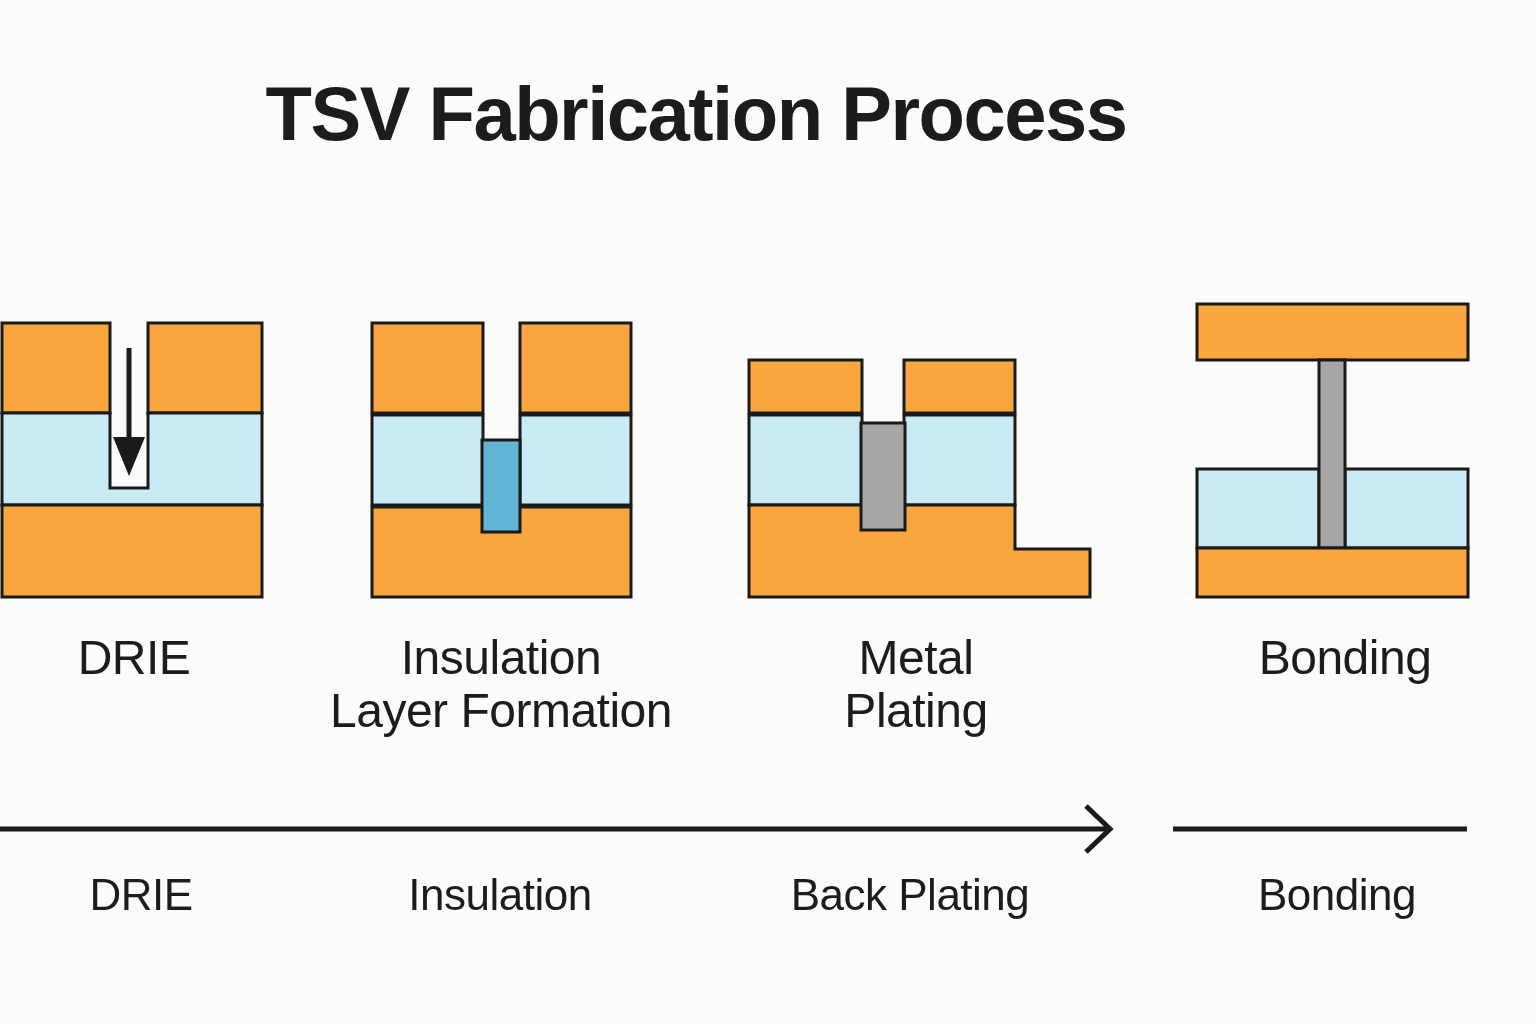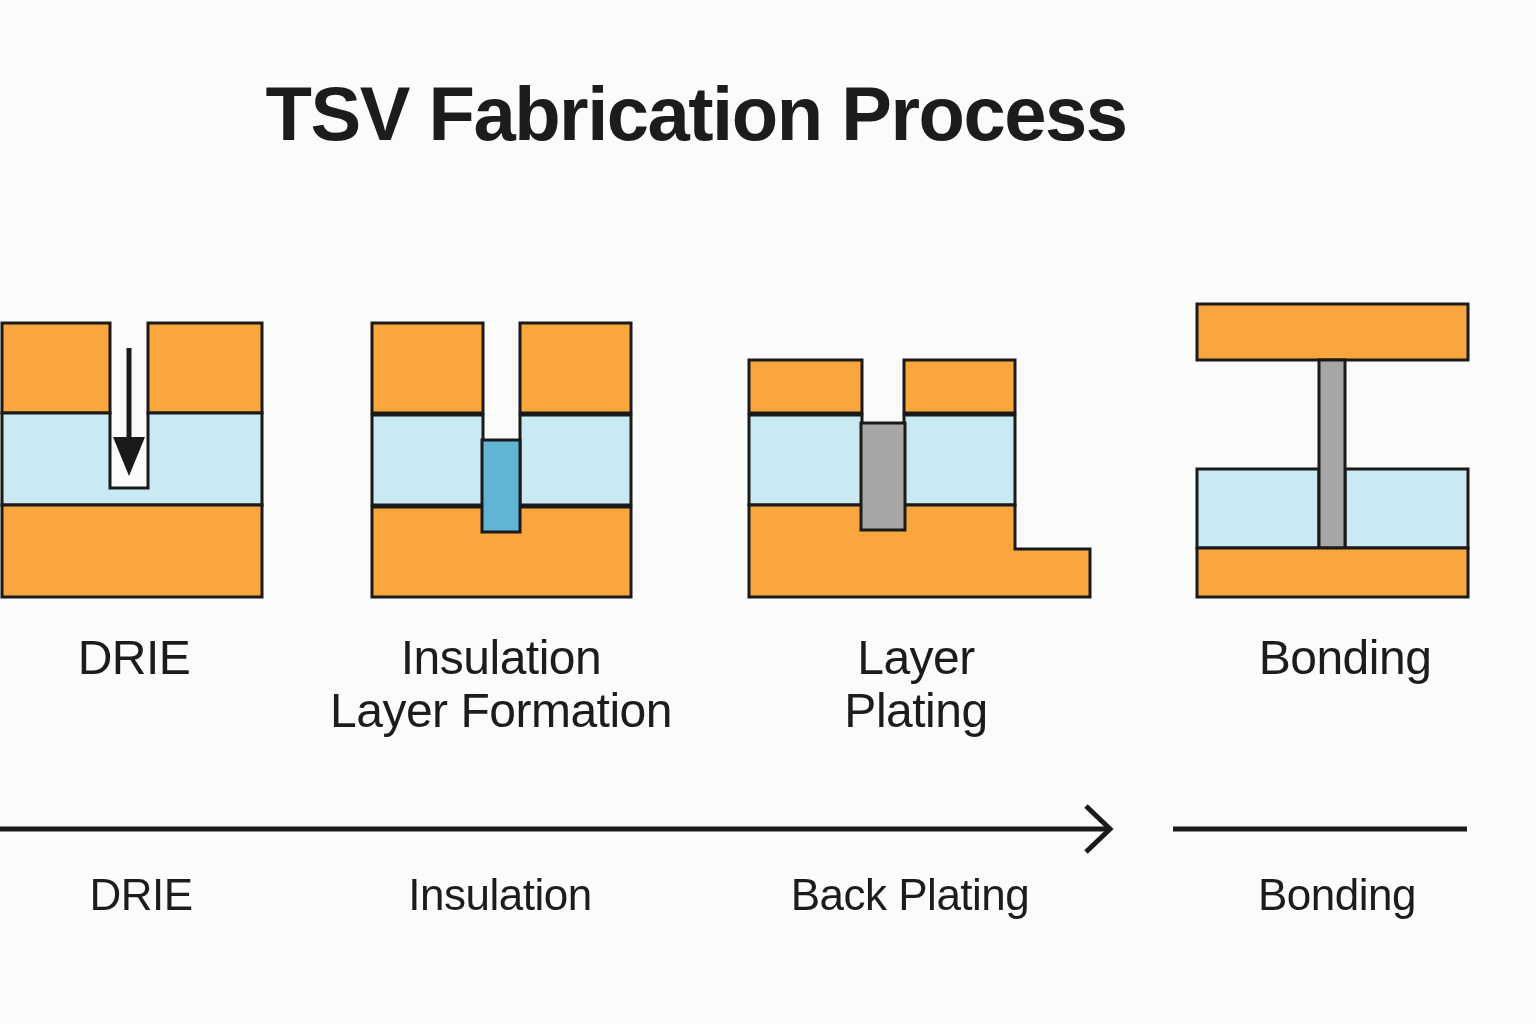--- a/index.html
+++ b/index.html
@@ -87,21 +87,21 @@
     <rect class="shape fill-orange" x="2" y="2" width="271" height="56"></rect>
     <rect class="shape fill-blue" x="2" y="167" width="122" height="79"></rect>
     <rect class="shape fill-blue" x="150" y="167" width="123" height="79"></rect>
     <rect class="shape fill-gray" x="124" y="58" width="26" height="188"></rect>
     <rect class="shape fill-orange" x="2" y="246" width="271" height="49"></rect>
   </svg>
 
   <div class="caption" style="left:134px">DRIE</div>
   <div class="caption" style="left:501px">Insulation
 Layer Formation</div>
-  <div class="caption" style="left:916px">Layer
+  <div class="caption" style="left:916px">Metal
 Plating</div>
   <div class="caption" style="left:1345px">Bonding</div>
 
   <svg class="stage-svg" style="left:0;top:795px" width="1536" height="70" viewBox="0 0 1536 70">
     <g>
       <line class="arrow-stroke" x1="0" y1="34" x2="1108" y2="34" stroke-width="5"></line>
       <polyline class="arrow-stroke" points="1086,11 1110,34 1086,57" stroke-width="5"></polyline>
     </g>
     <line class="arrow-stroke" x1="1173" y1="34" x2="1467" y2="34" stroke-width="5"></line>
   </svg>

